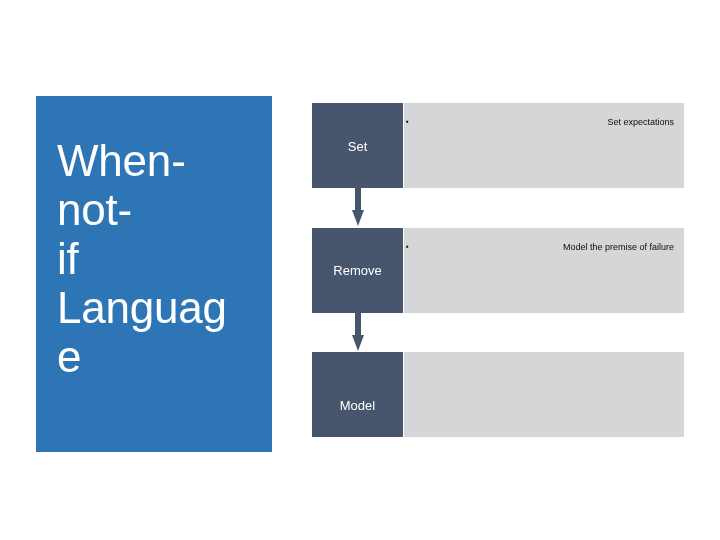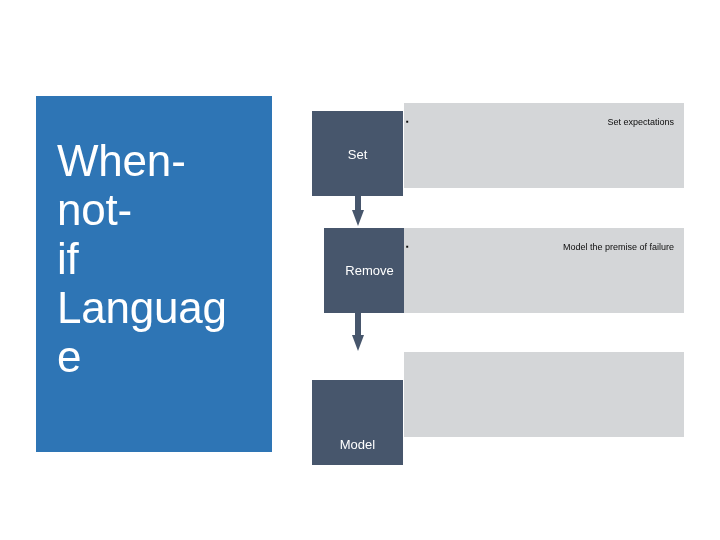--- a/index.html
+++ b/index.html
@@ -78,23 +78,23 @@
     justify-content: center;
     box-sizing: border-box;
   }
   .row-label-text {
     color: #ffffff;
     font-size: 13px;
     line-height: 15px;
     text-align: center;
   }
   
-  .row-1 .row-label { align-items: flex-start; padding-top: 36px; margin-top: 8px; }
-  .row-2 .row-label { align-items: center; margin-left: 12px; }
-  .row-3 .row-label { align-items: flex-end; padding-bottom: 13px; margin-top: 28px; }
+  .row-1 .row-label { align-items: flex-start; padding-top: 36px; }
+  .row-2 .row-label { align-items: center; }
+  .row-3 .row-label { align-items: flex-end; padding-bottom: 24px; }
 
   .row-body {
     position: absolute;
     left: 92px;
     top: 0;
     width: 280px;
     height: 85px;
     background: #d4d6d8;
     box-sizing: border-box;
     padding: 13px 10px 0 2px;

